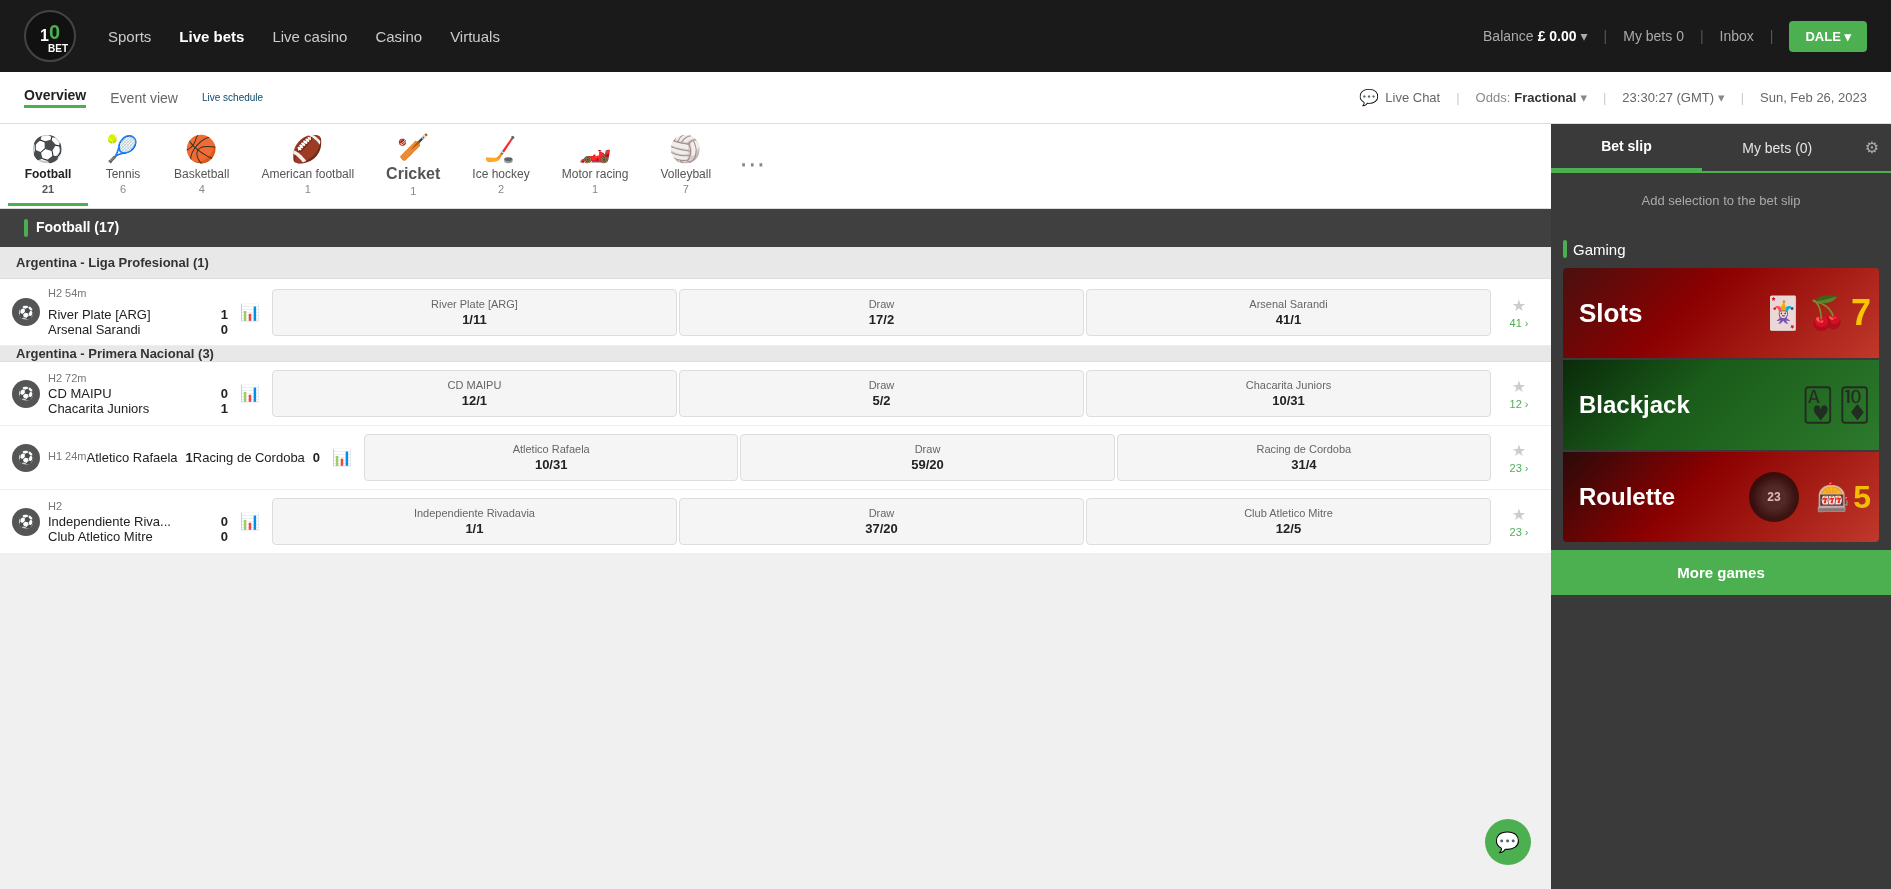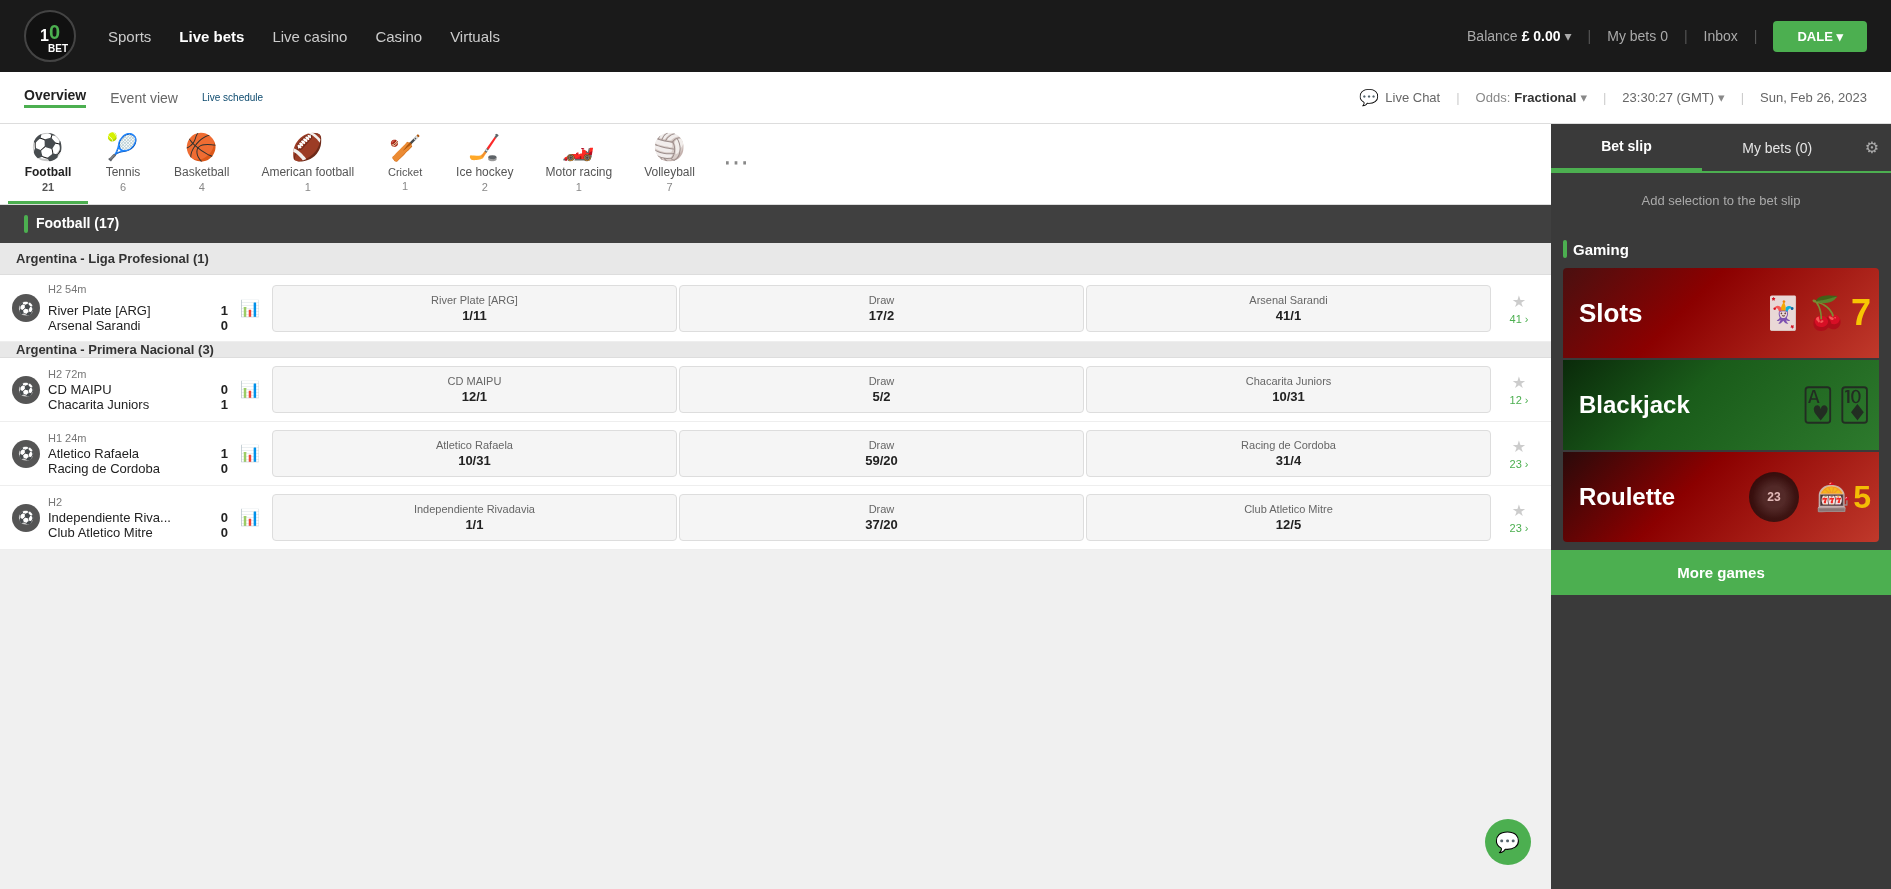--- a/index.html
+++ b/index.html
@@ -32,21 +32,21 @@
       <span style="color:#aaa;">▾</span>
     </div>
     <span style="color:#555;">|</span>
     <div style="cursor:pointer; color:#aaa;">
       <span>My bets</span>
       <span>0</span>
     </div>
     <span style="color:#555;">|</span>
     <div style="cursor:pointer; color:#aaa;">Inbox</div>
     <span style="color:#555;">|</span>
-    <button style="background:#4caf50; color:#fff; border:none; padding:8px 24px; border-radius:4px; cursor:pointer; font-size:13px; font-weight:600;">DALE ▾</button>
+    <button style="background:#4caf50; color:#fff; border:none; padding:8px 16px; border-radius:4px; cursor:pointer; font-size:13px; font-weight:600;">DALE ▾</button>
   </div>
 </header>
 
 <div style="background:#fff; border-bottom:1px solid #ddd; display:flex; align-items:center; padding:0 24px; height:52px; gap:24px;">
   <a style="text-decoration:none; color:#222; font-size:14px; font-weight:700; cursor:pointer; padding-bottom:2px; border-bottom:3px solid #4caf50;">Overview</a>
   <a style="text-decoration:none; color:#666; font-size:14px; cursor:pointer;">Event view</a>
   <a style="text-decoration:none; color:#0c4a6e; font-size:10px; cursor:pointer;text-align:center;">Live schedule</a>
   <div style="margin-left:auto; display:flex; align-items:center; gap:16px; color:#666; font-size:13px;">
     <div style="display:flex; align-items:center; gap:6px; cursor:pointer;">
       <span style="font-size:16px;">💬</span>
@@ -93,21 +93,21 @@
       </div>
 
       <div style="display:flex; flex-direction:column; align-items:center; padding:8px 16px; cursor:pointer; color:#555; font-size:12px; min-width:110px; border-bottom:3px solid transparent; gap:2px;">
         <span style="font-size:26px; color:#888;">🏈</span>
         <span style="font-size:12px;">American football</span>
         <span style="font-size:11px; color:#888;">1</span>
       </div>
 
       <div style="display:flex; flex-direction:column; align-items:center; padding:8px 16px; cursor:pointer; color:#555; font-size:12px; min-width:70px; border-bottom:3px solid transparent; gap:2px;">
         <span style="font-size:26px; color:#888;">🏏</span>
-        <span style="font-size:11px;">Cricket</span>
+        <span style="font-size:16px;font-weight:bold;">Cricket</span>
         <span style="font-size:11px; color:#888;">1</span>
       </div>
 
       <div style="display:flex; flex-direction:column; align-items:center; padding:8px 16px; cursor:pointer; color:#555; font-size:12px; min-width:80px; border-bottom:3px solid transparent; gap:2px;">
         <span style="font-size:26px; color:#888;">🏒</span>
         <span style="font-size:12px;">Ice hockey</span>
         <span style="font-size:11px; color:#888;">2</span>
       </div>
 
       <div style="display:flex; flex-direction:column; align-items:center; padding:8px 16px; cursor:pointer; color:#555; font-size:12px; min-width:90px; border-bottom:3px solid transparent; gap:2px;">
@@ -202,21 +202,21 @@
           </div>
         </div>
         <div style="display:flex; flex-direction:column; align-items:center; gap:2px; min-width:40px;">
           <span style="color:#ccc; cursor:pointer; font-size:16px;">★</span>
           <span style="font-size:11px; color:#4caf50; cursor:pointer;">12 ›</span>
         </div>
       </div>
 
       <div style="background:#fff; border-bottom:1px solid #eee; display:flex; align-items:center; padding:8px 12px; gap:8px;">
         <div style="width:28px; height:28px; background:#555; border-radius:50%; display:flex; align-items:center; justify-content:center; color:#fff; font-size:13px; flex-shrink:0;">⚽</div>
-        <div style="display:flex; flex-direction:column; min-width:180px;">
+        <div style="display:flex; flex-direction:row; min-width:180px;">
           <span style="font-size:11px; color:#777; margin-bottom:2px;">H1 24m</span>
           <div style="display:flex; justify-content:space-between; align-items:center;">
             <span style="font-size:13px; color:#222;">Atletico Rafaela</span>
             <span style="font-size:13px; font-weight:700; color:#222; margin-left:8px;">1</span>
           </div>
           <div style="display:flex; justify-content:space-between; align-items:center;">
             <span style="font-size:13px; color:#222;">Racing de Cordoba</span>
             <span style="font-size:13px; font-weight:700; color:#222; margin-left:8px;">0</span>
           </div>
         </div>
@@ -282,21 +282,21 @@
 
     <div style="display:flex; align-items:center; background:#3a3a3a; border-bottom:2px solid #4caf50;">
       <div style="flex:1; padding:14px 12px; text-align:center; cursor:pointer; font-size:14px; font-weight:600; color:#fff; border-bottom:3px solid #4caf50;">Bet slip</div>
       <div style="flex:1; padding:14px 12px; text-align:center; cursor:pointer; font-size:14px; font-weight:500; color:#e5e5e5;">My bets (0)</div>
       <div style="padding:12px; color:#aaa; cursor:pointer; font-size:16px;">⚙</div>
     </div>
 
     <div style="padding:20px 16px; color:#aaa; font-size:13px; text-align:center;">Add selection to the bet slip</div>
 
     <div style="padding:12px 12px 0 12px;">
-      <div style="color:#fff; font-size:15px; font-weight:700; margin-bottom:10px; display:flex; align-items:center; gap:6px;">
+      <div style="color:#fff; font-size:15px; font-weight:400; margin-bottom:10px; display:flex; align-items:center; gap:6px;">
         <div style="width:4px; height:18px; background:#4caf50; border-radius:2px;"></div>
         <span>Gaming</span>
       </div>
 
       <div style="position:relative; height:90px; cursor:pointer; display:flex; align-items:center; padding:0 16px; overflow:hidden; margin-bottom:2px; border-radius:4px 4px 0 0;">
         <div style="position:absolute; inset:0; background:linear-gradient(135deg, #4a1010 0%, #8b0000 40%, #c0392b 100%);"></div>
         <div style="position:absolute; right:8px; top:0; bottom:0; display:flex; align-items:center; gap:4px; opacity:0.9; font-size:32px;">
           <span>🃏</span>
             <span>🍒</span>
             <span style="color:#FFD700; font-size:36px; font-weight:900;">7</span>

